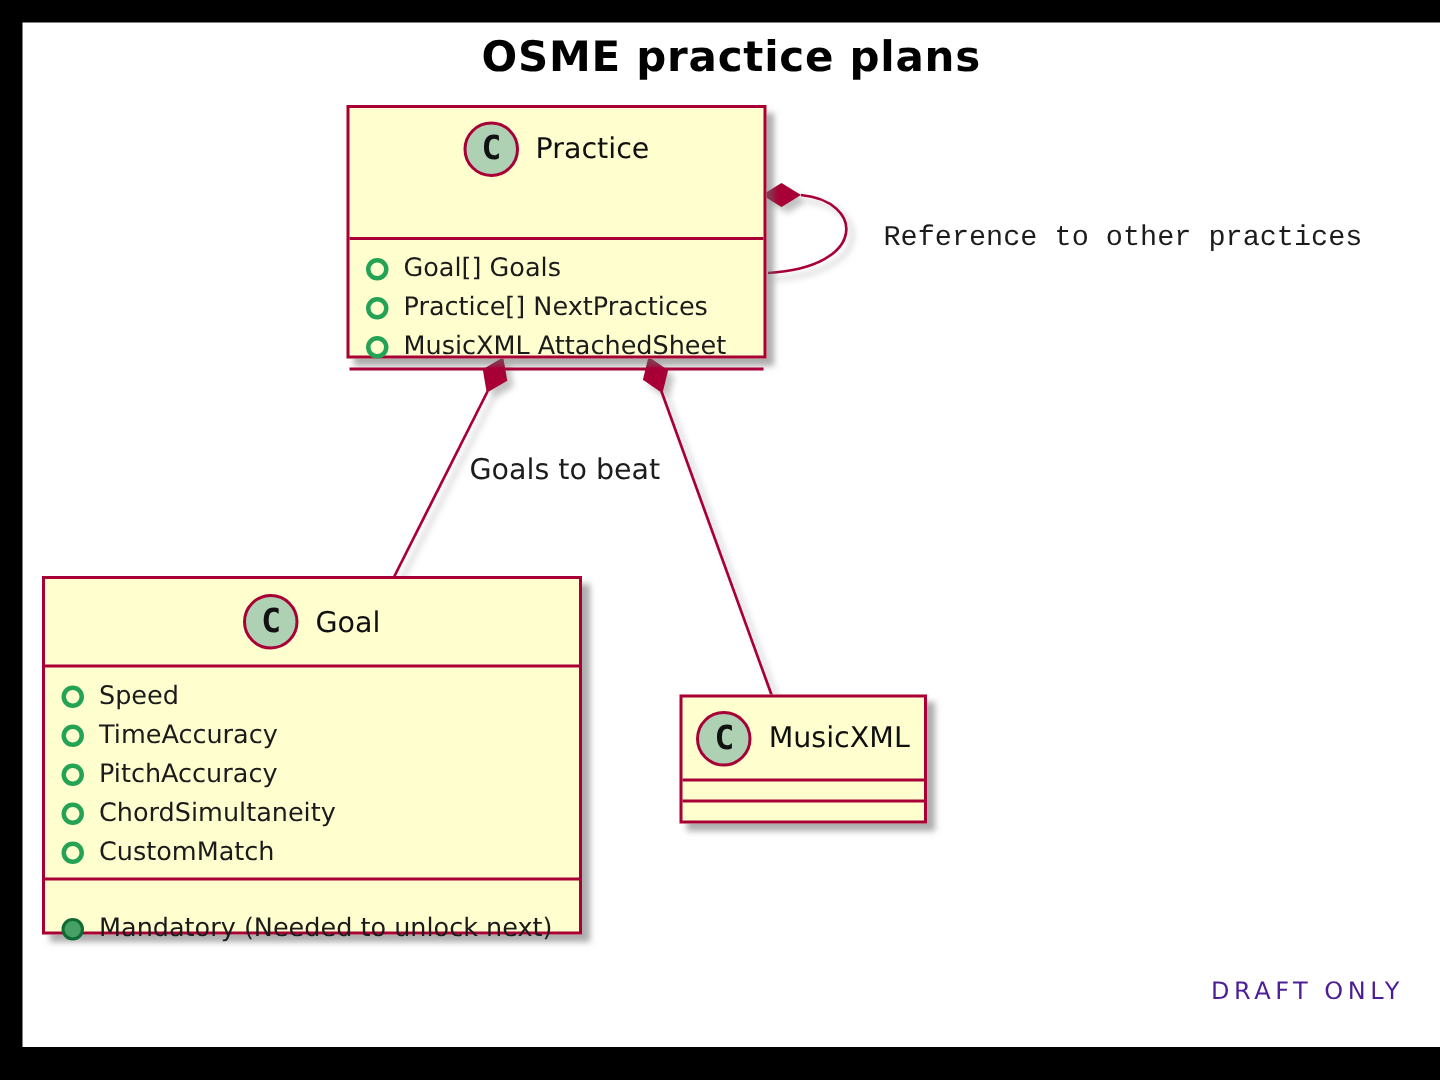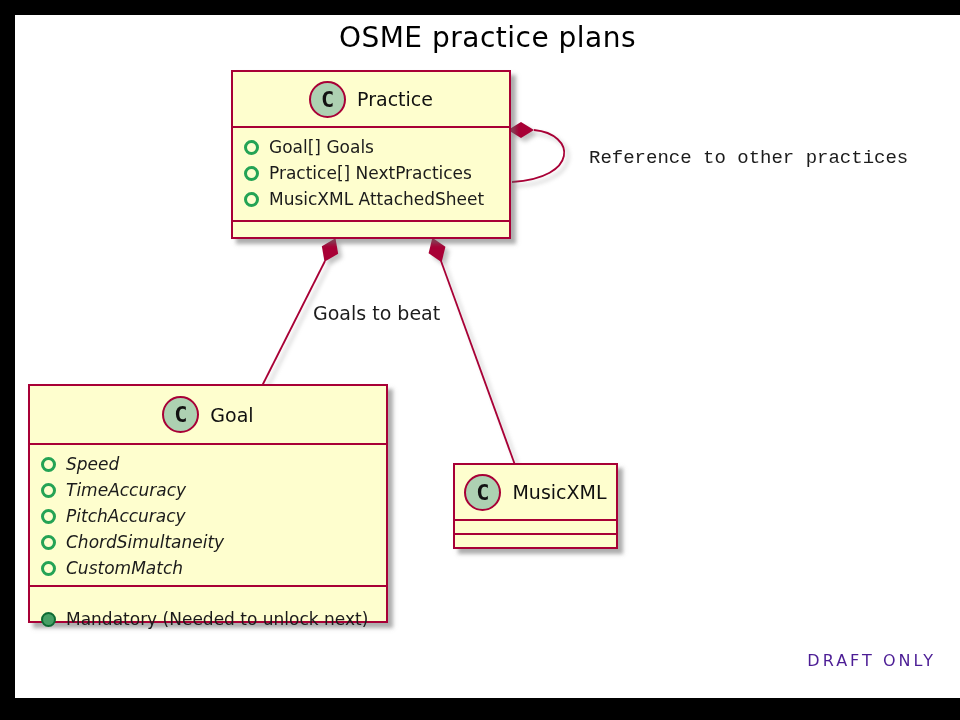--- a/index.html
+++ b/index.html
@@ -4,21 +4,21 @@
 <style>
   html,body{margin:0;padding:0;}
   body{
     width:960px;height:720px;background:#000;position:relative;overflow:hidden;
     font-family:"DejaVu Sans","Liberation Sans",sans-serif;
   }
   .canvas{position:absolute;left:15px;top:15px;width:945px;height:683px;background:#ffffff;}
 
   .diagram-title{
     position:absolute;top:6px;left:0;width:100%;text-align:center;
-    font-size:28px;font-weight:normal;color:#000;letter-spacing:0.5px;
+    font-size:28px;font-weight:bold;color:#000;letter-spacing:0.5px;
   }
 
   
   .uml-class{
     position:absolute;background:#FEFECE;border:2px solid #A80036;
     box-shadow:5px 5px 4px rgba(105,105,105,.55);
     display:flex;flex-direction:column;box-sizing:border-box;
   }
   .cls-header{display:flex;align-items:center;justify-content:center;gap:11px;flex:0 0 auto;}
   .circle-c{
@@ -34,26 +34,26 @@
     display:flex;align-items:center;gap:10px;padding:2px 11px 3px;
     font-size:17px;color:#1b1b1b;white-space:nowrap;line-height:21px;
   }
   .oicon{width:9px;height:9px;border-radius:50%;border:3px solid #24A355;background:#FEFECE;flex:0 0 auto;box-sizing:content-box;}
   .ficon{width:11px;height:11px;border-radius:50%;background:#47A express066;border:2px solid #0D6B33;flex:0 0 auto;box-sizing:content-box;}
   .ficon{background:#47A066;}
 
   
   .box-practice{left:216px;top:55px;width:280px;height:169px;}
   .box-practice .cls-header{height:54px;}
-  .box-practice .members{height:94px;}
+  .box-practice .members{height:94px;margin-top:32px;}
   .box-practice .empty-sect{height:15px;}
 
   .box-goal{left:13px;top:369px;width:360px;height:239px;}
   .box-goal .cls-header{height:57px;}
-  .box-goal .members{height:144px;font-style:italic;}
+  .box-goal .members{height:144px;}
   .box-goal .methods{height:36px;padding-top:20px;}
 
   .box-musicxml{left:438px;top:448px;width:165px;height:86px;}
   .box-musicxml .cls-header{height:54px;}
   .box-musicxml .empty-sect{height:14px;}
 
   
   .edges{position:absolute;left:0;top:0;width:945px;height:683px;
     filter:drop-shadow(4px 4px 2px rgba(120,120,120,.45));}
   .edge-label{position:absolute;font-size:19px;color:#1c1c1c;white-space:nowrap;}

